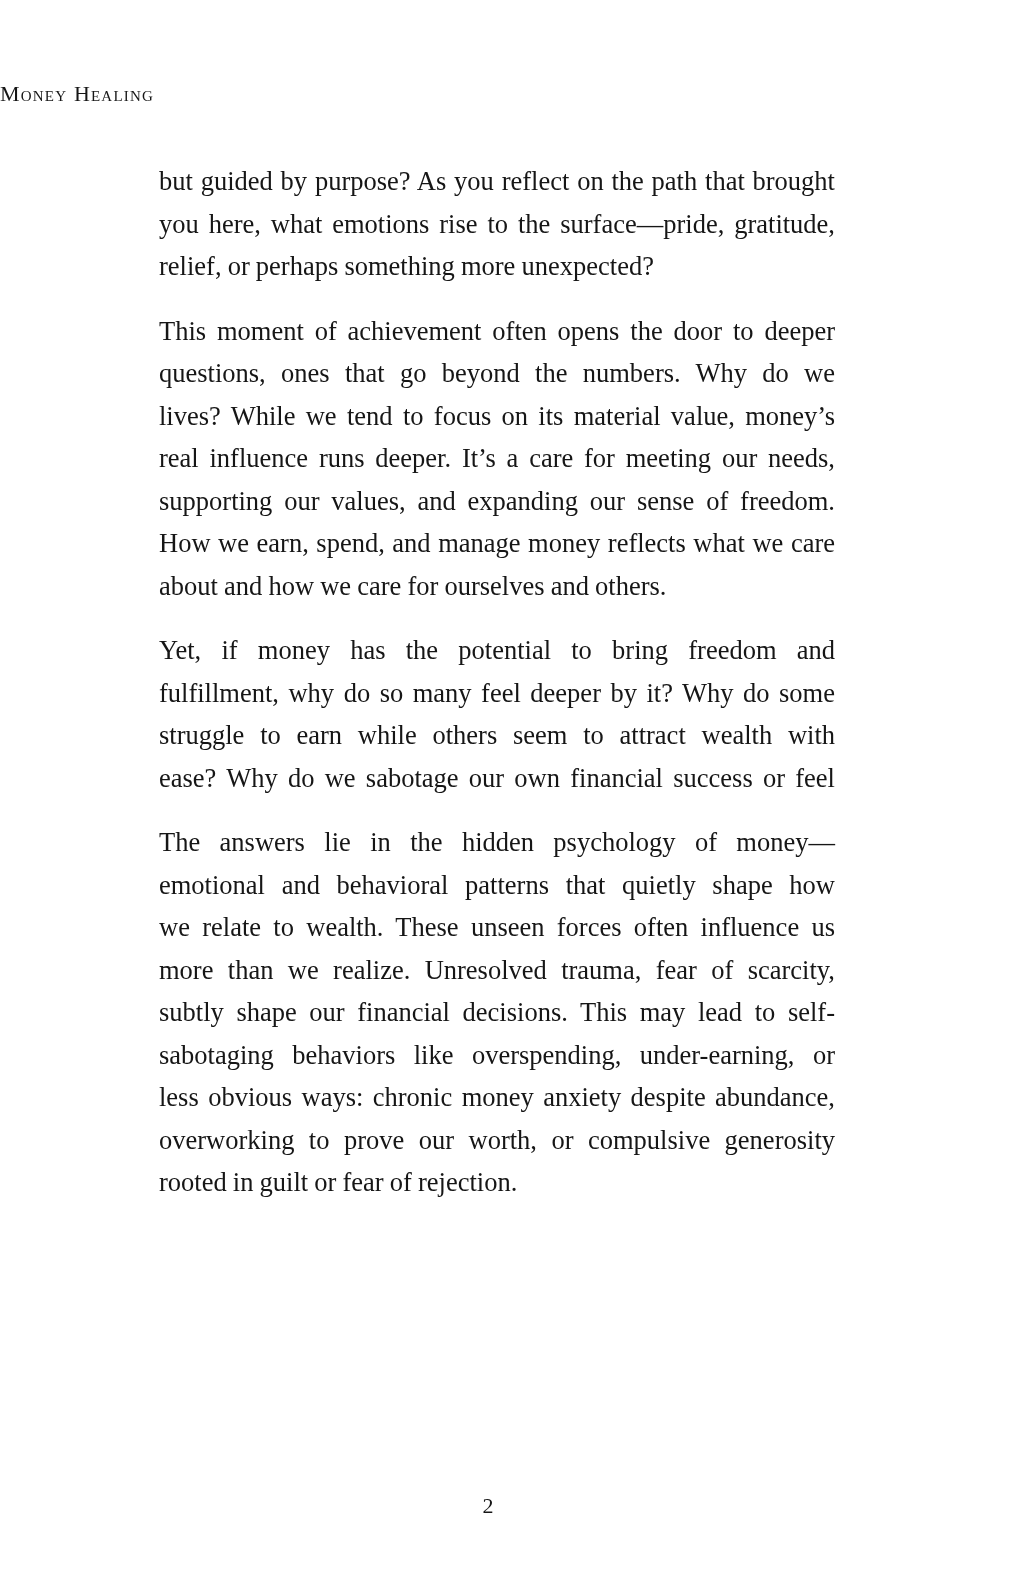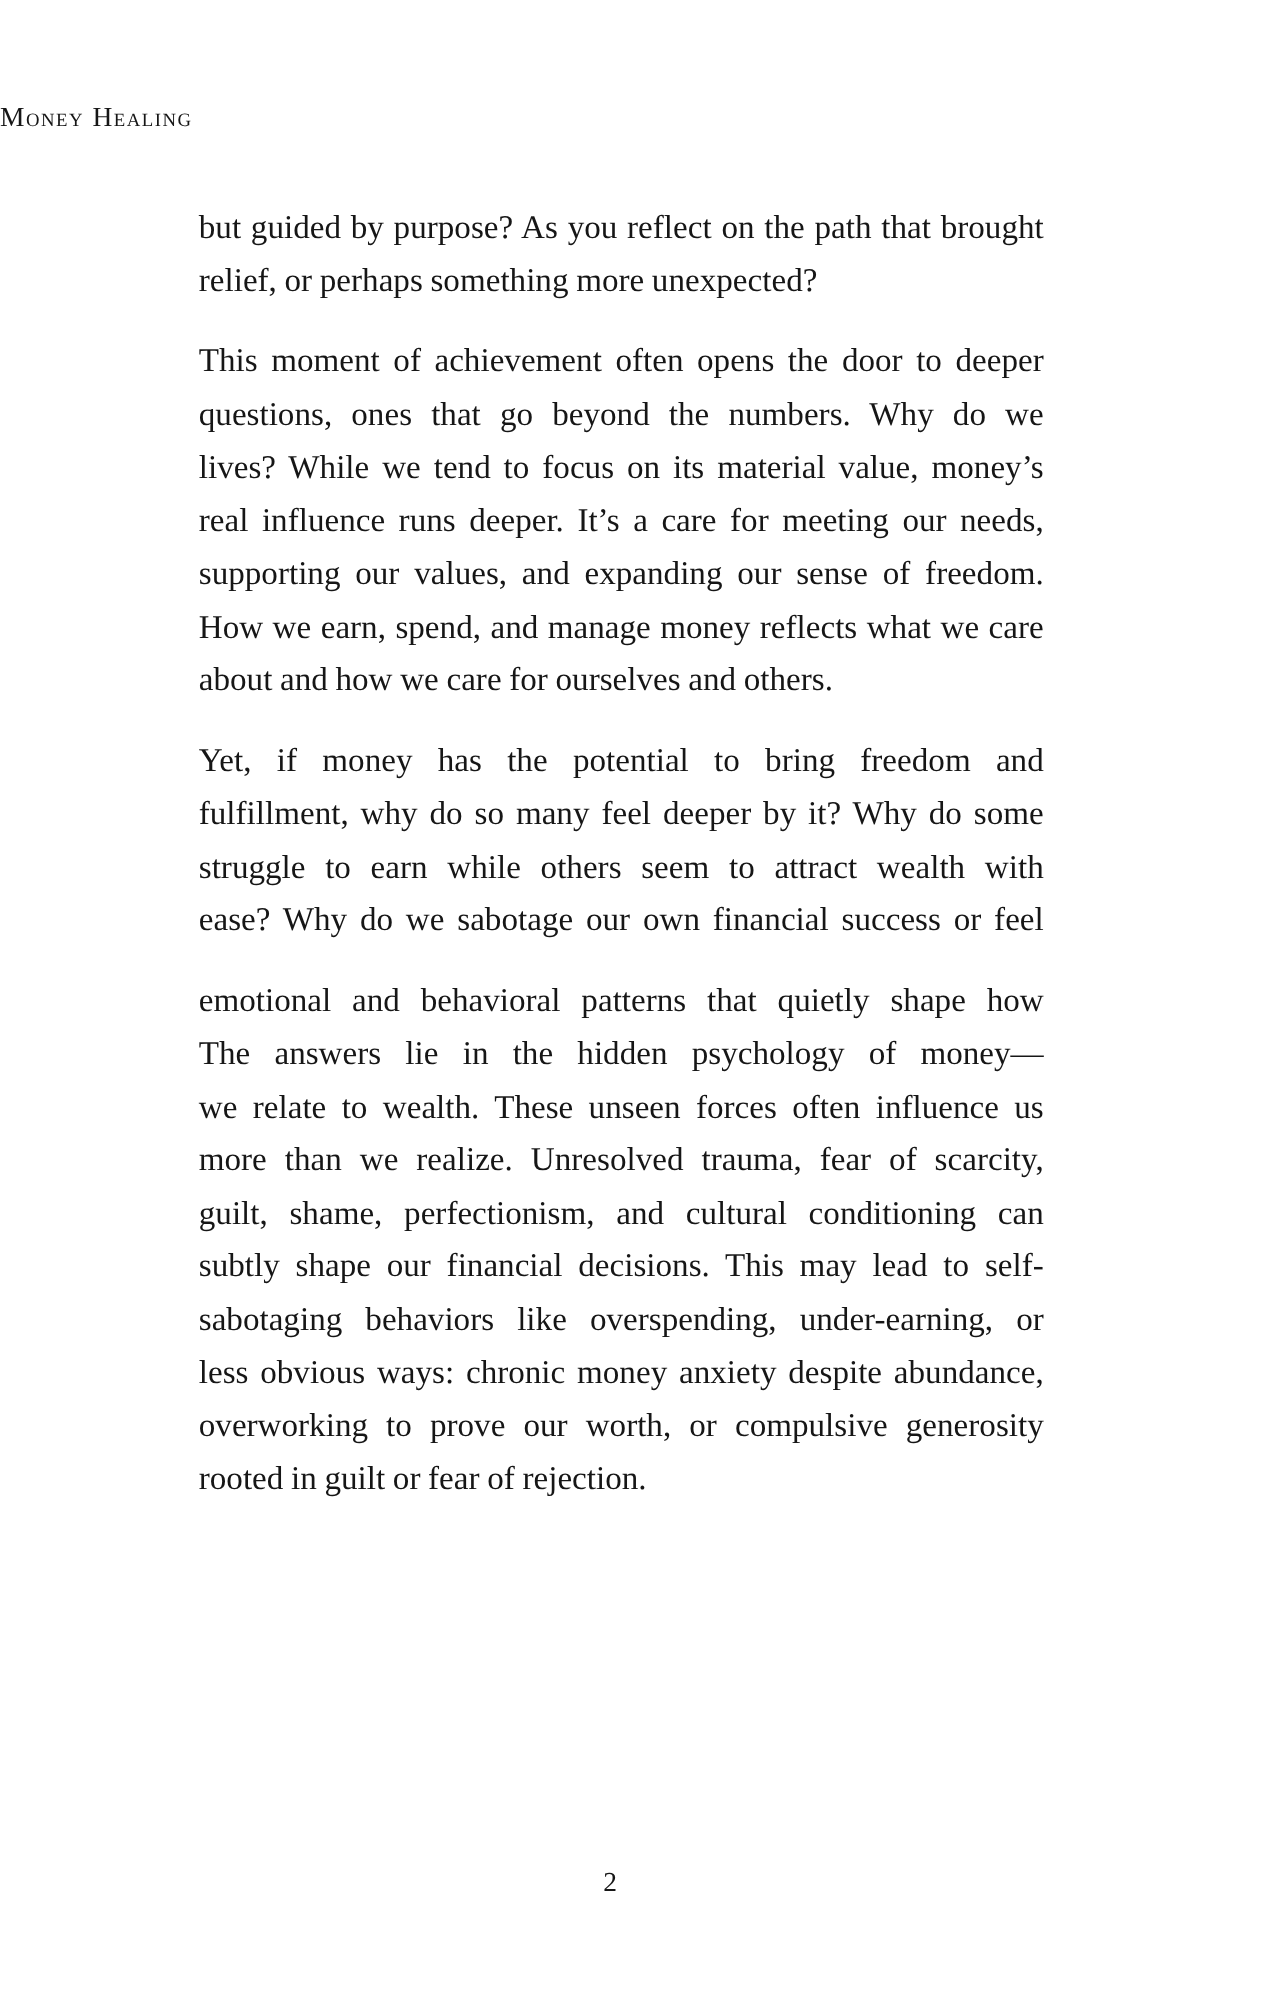--- a/index.html
+++ b/index.html
@@ -59,43 +59,43 @@
     }
   </style>
 </head>
 <body>
 
 <div class="running-head">Money Healing</div>
 
 <div class="text-block">
   <p class="para">
     <span class="line">but guided by purpose? As you reflect on the path that brought</span>
+    <span class="line">you here, what emotions rise to the surface—pride, gratitude,</span>
     <span class="line last">relief, or perhaps something more unexpected?</span>
   </p>
   <p class="para">
     <span class="line">This moment of achievement often opens the door to deeper</span>
     <span class="line">questions, ones that go beyond the numbers. Why do we</span>
     <span class="line">lives? While we tend to focus on its material value, money’s</span>
     <span class="line">real influence runs deeper. It’s a care for meeting our needs,</span>
     <span class="line">supporting our values, and expanding our sense of freedom.</span>
     <span class="line">How we earn, spend, and manage money reflects what we care</span>
     <span class="line last">about and how we care for ourselves and others.</span>
   </p>
   <p class="para">
     <span class="line">Yet, if money has the potential to bring freedom and</span>
     <span class="line">fulfillment, why do so many feel deeper by it? Why do some</span>
     <span class="line">struggle to earn while others seem to attract wealth with</span>
     <span class="line">ease? Why do we sabotage our own financial success or feel</span>
   </p>
   <p class="para">
+    <span class="line">The answers lie in the hidden psychology of money—</span>
     <span class="line">emotional and behavioral patterns that quietly shape how</span>
-    <span class="line">The answers lie in the hidden psychology of money—</span>
     <span class="line">we relate to wealth. These unseen forces often influence us</span>
     <span class="line">more than we realize. Unresolved trauma, fear of scarcity,</span>
-    <span class="line">guilt, shame, perfectionism, and cultural conditioning can</span>
     <span class="line">subtly shape our financial decisions. This may lead to self-</span>
     <span class="line">sabotaging behaviors like overspending, under-earning, or</span>
     <span class="line">less obvious ways: chronic money anxiety despite abundance,</span>
     <span class="line">overworking to prove our worth, or compulsive generosity</span>
     <span class="line last">rooted in guilt or fear of rejection.</span>
   </p>
 </div>
 
 <div class="page-number">2</div>
 

